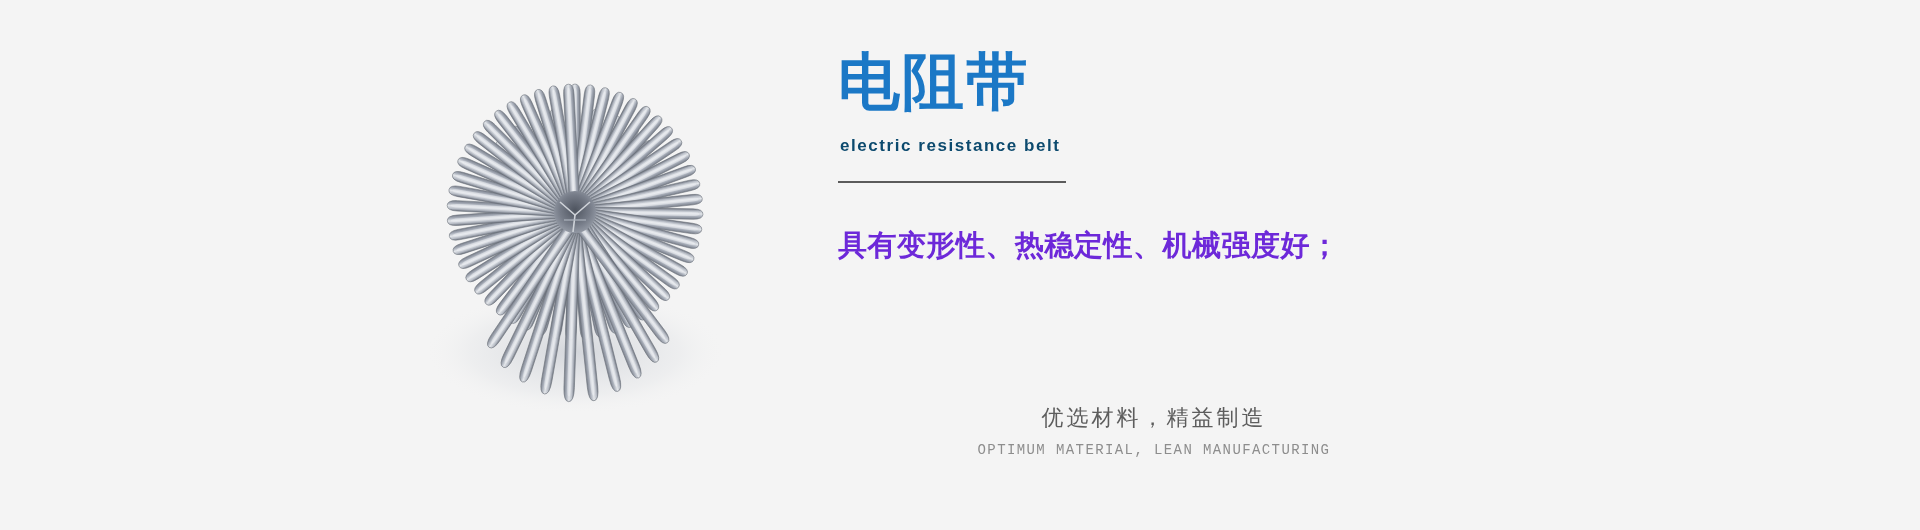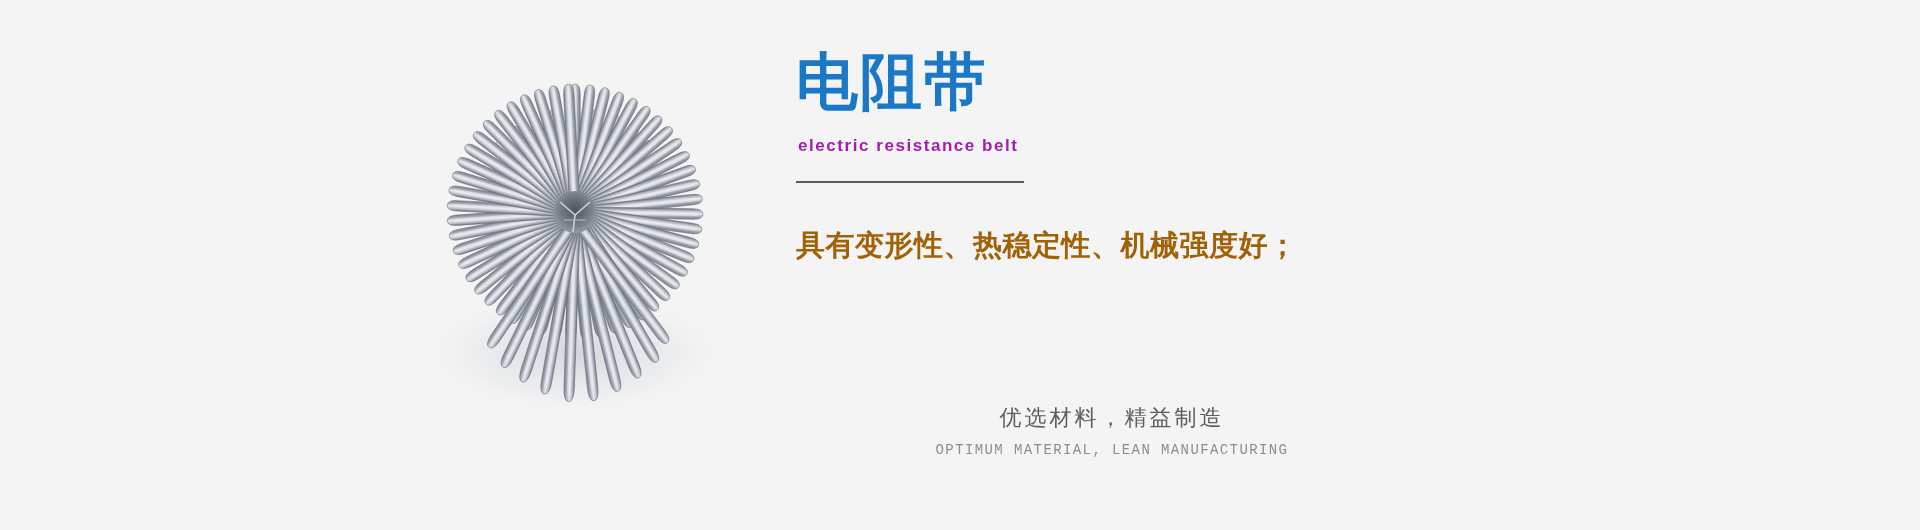--- a/index.html
+++ b/index.html
@@ -38,21 +38,21 @@
     left: 0;
     top: 0;
     width: 430px;
     height: 370px;
     display: block;
   }
 
   
   .text-col {
     position: absolute;
-    left: 796px;
+    left: 838px;
     top: 0;
     width: 900px;
     height: 410px;
   }
 
   .title-cn {
     position: absolute;
     left: 0;
     top: 46px;
     font-size: 62px;
@@ -63,21 +63,21 @@
     white-space: nowrap;
   }
 
   .title-en {
     position: absolute;
     left: 2px;
     top: 136px;
     font-size: 17px;
     line-height: 20px;
     font-weight: 700;
-    color: #a21caf;
+    color: #0c4a6e;
     letter-spacing: 1.55px;
     white-space: nowrap;
   }
 
   .divider {
     position: absolute;
     left: 0;
     top: 181px;
     width: 228px;
     height: 2px;
@@ -87,21 +87,21 @@
   .desc {
     position: absolute;
     left: 0;
     top: 224px;
     width: 640px;
   }
   .desc-line {
     font-size: 29px;
     line-height: 42px;
     font-weight: 700;
-    color: #a16207;
+    color: #6d28d9;
     letter-spacing: 0.5px;
     white-space: nowrap;
   }
 
   
   .slogan {
     position: absolute;
     left: 106px;
     top: 395px;
     width: 420px;

